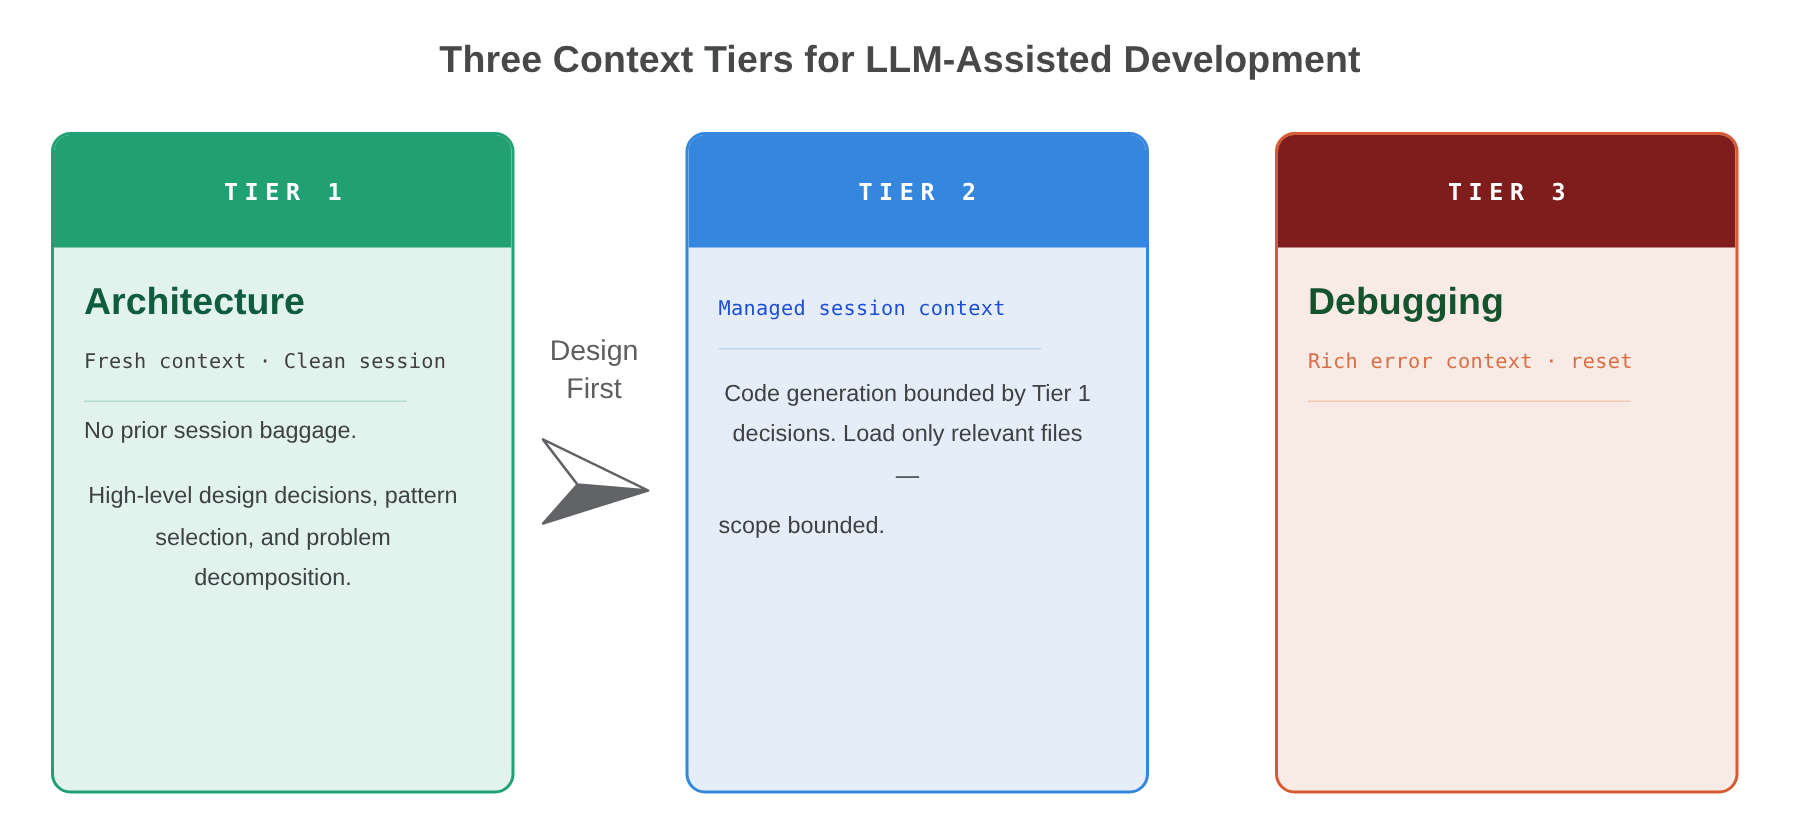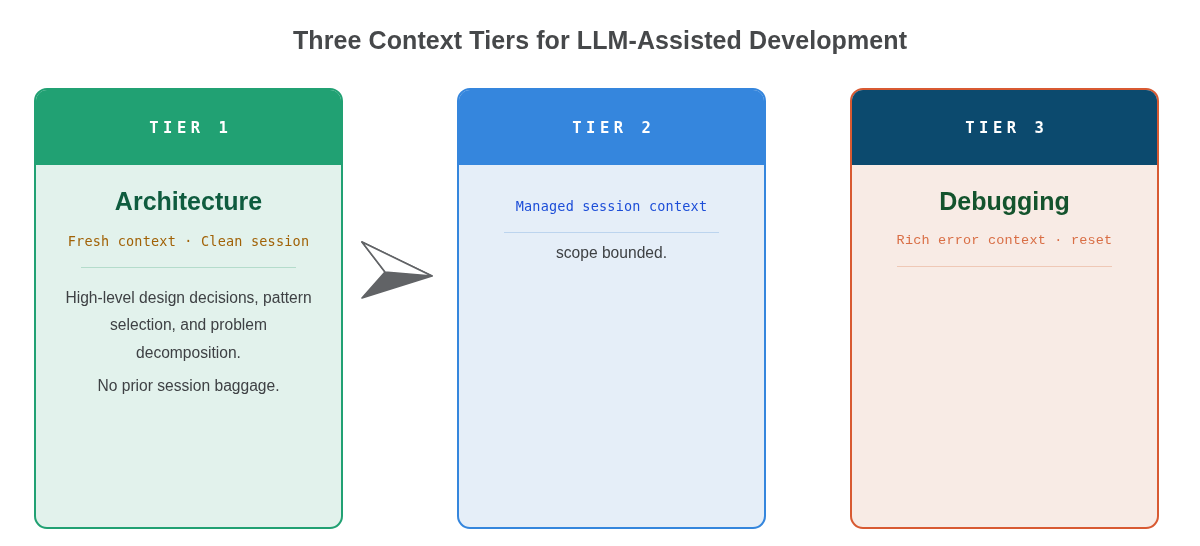--- a/index.html
+++ b/index.html
@@ -59,51 +59,51 @@
     font-family: "DejaVu Sans Mono", "Liberation Mono", monospace;
     font-size: 15.5px;
     font-weight: bold;
     letter-spacing: 4.5px;
     color: #ffffff;
     text-indent: 4.5px;
   }
 
   #card-1 .card-header { background: #21a173; }
   #card-2 .card-header { background: #3586dd; }
-  #card-3 .card-header { background: #0c4a6e; }
+  #card-3 .card-header { background: #7f1d1d; }
 
   .card-body {
     flex: 1 1 auto;
     padding: 16px 20px 0 20px;
     display: flex;
     flex-direction: column;
-    align-items: center;
+    align-items: flex-start;
   }
 
   .card-title {
     font-size: 25px;
     font-weight: bold;
     text-align: center;
     margin-top: 6px;
   }
   #card-1 .card-title { color: #0f5c3f; }
   #card-2 .card-title { color: #12355e; }
   #card-3 .card-title { color: #14532d; }
 
   .card-subtitle {
     font-family: "DejaVu Sans Mono", "Liberation Mono", monospace;
     font-size: 13.5px;
     text-align: center;
     margin-top: 17px;
     letter-spacing: 0.2px;
     white-space: nowrap;
   }
-  #card-1 .card-subtitle { color: #a16207; }
+  #card-1 .card-subtitle { color: #404040; }
   #card-2 .card-subtitle { color: #1d4ed8; }
-  #card-3 .card-subtitle { color: #d96e45; font-family: Liberation Mono, monospace; }
+  #card-3 .card-subtitle { color: #d96e45; }
 
   .card-divider {
     width: 215px;
     height: 1px;
     margin-top: 18px;
     border: 0;
   }
   #card-1 .card-divider { background: #b4dccb; }
   #card-2 .card-divider { background: #bcd4ee; }
   #card-3 .card-divider { background: #efc8b6; }
@@ -149,37 +149,40 @@
 <div class="page">
 
   <div class="page-title">Three Context Tiers for LLM-Assisted Development</div>
 
   <div class="card" id="card-1">
     <div class="card-header">TIER 1</div>
     <div class="card-body">
       <div class="card-title">Architecture</div>
       <div class="card-subtitle">Fresh context · Clean session</div>
       <hr class="card-divider">
+      <div class="card-para second">No prior session baggage.</div>
       <div class="card-para">High-level design decisions, pattern selection, and problem decomposition.</div>
-      <div class="card-para second">No prior session baggage.</div>
     </div>
   </div>
 
   <div class="connector" id="connector-1">
+    <div class="connector-label">Design
+First</div>
     <svg class="connector-arrow" viewBox="0 0 76 68">
       <path d="M4 6 L74 40 L4 62 L27 36 Z" fill="#616366" stroke="#616366" stroke-width="1.6" stroke-linejoin="round"></path>
       <path d="M4 6 L74 40 L27 36 Z" fill="#ffffff" stroke="#616366" stroke-width="1.6" stroke-linejoin="round"></path>
     </svg>
   </div>
 
   <div class="card" id="card-2">
     <div class="card-header">TIER 2</div>
     <div class="card-body">
       <div class="card-subtitle">Managed session context</div>
       <hr class="card-divider">
+      <div class="card-para">Code generation bounded by Tier 1 decisions. Load only relevant files —</div>
       <div class="card-para second">scope bounded.</div>
     </div>
   </div>
 
 
   <div class="card" id="card-3">
     <div class="card-header">TIER 3</div>
     <div class="card-body">
       <div class="card-title">Debugging</div>
       <div class="card-subtitle">Rich error context · reset</div>

